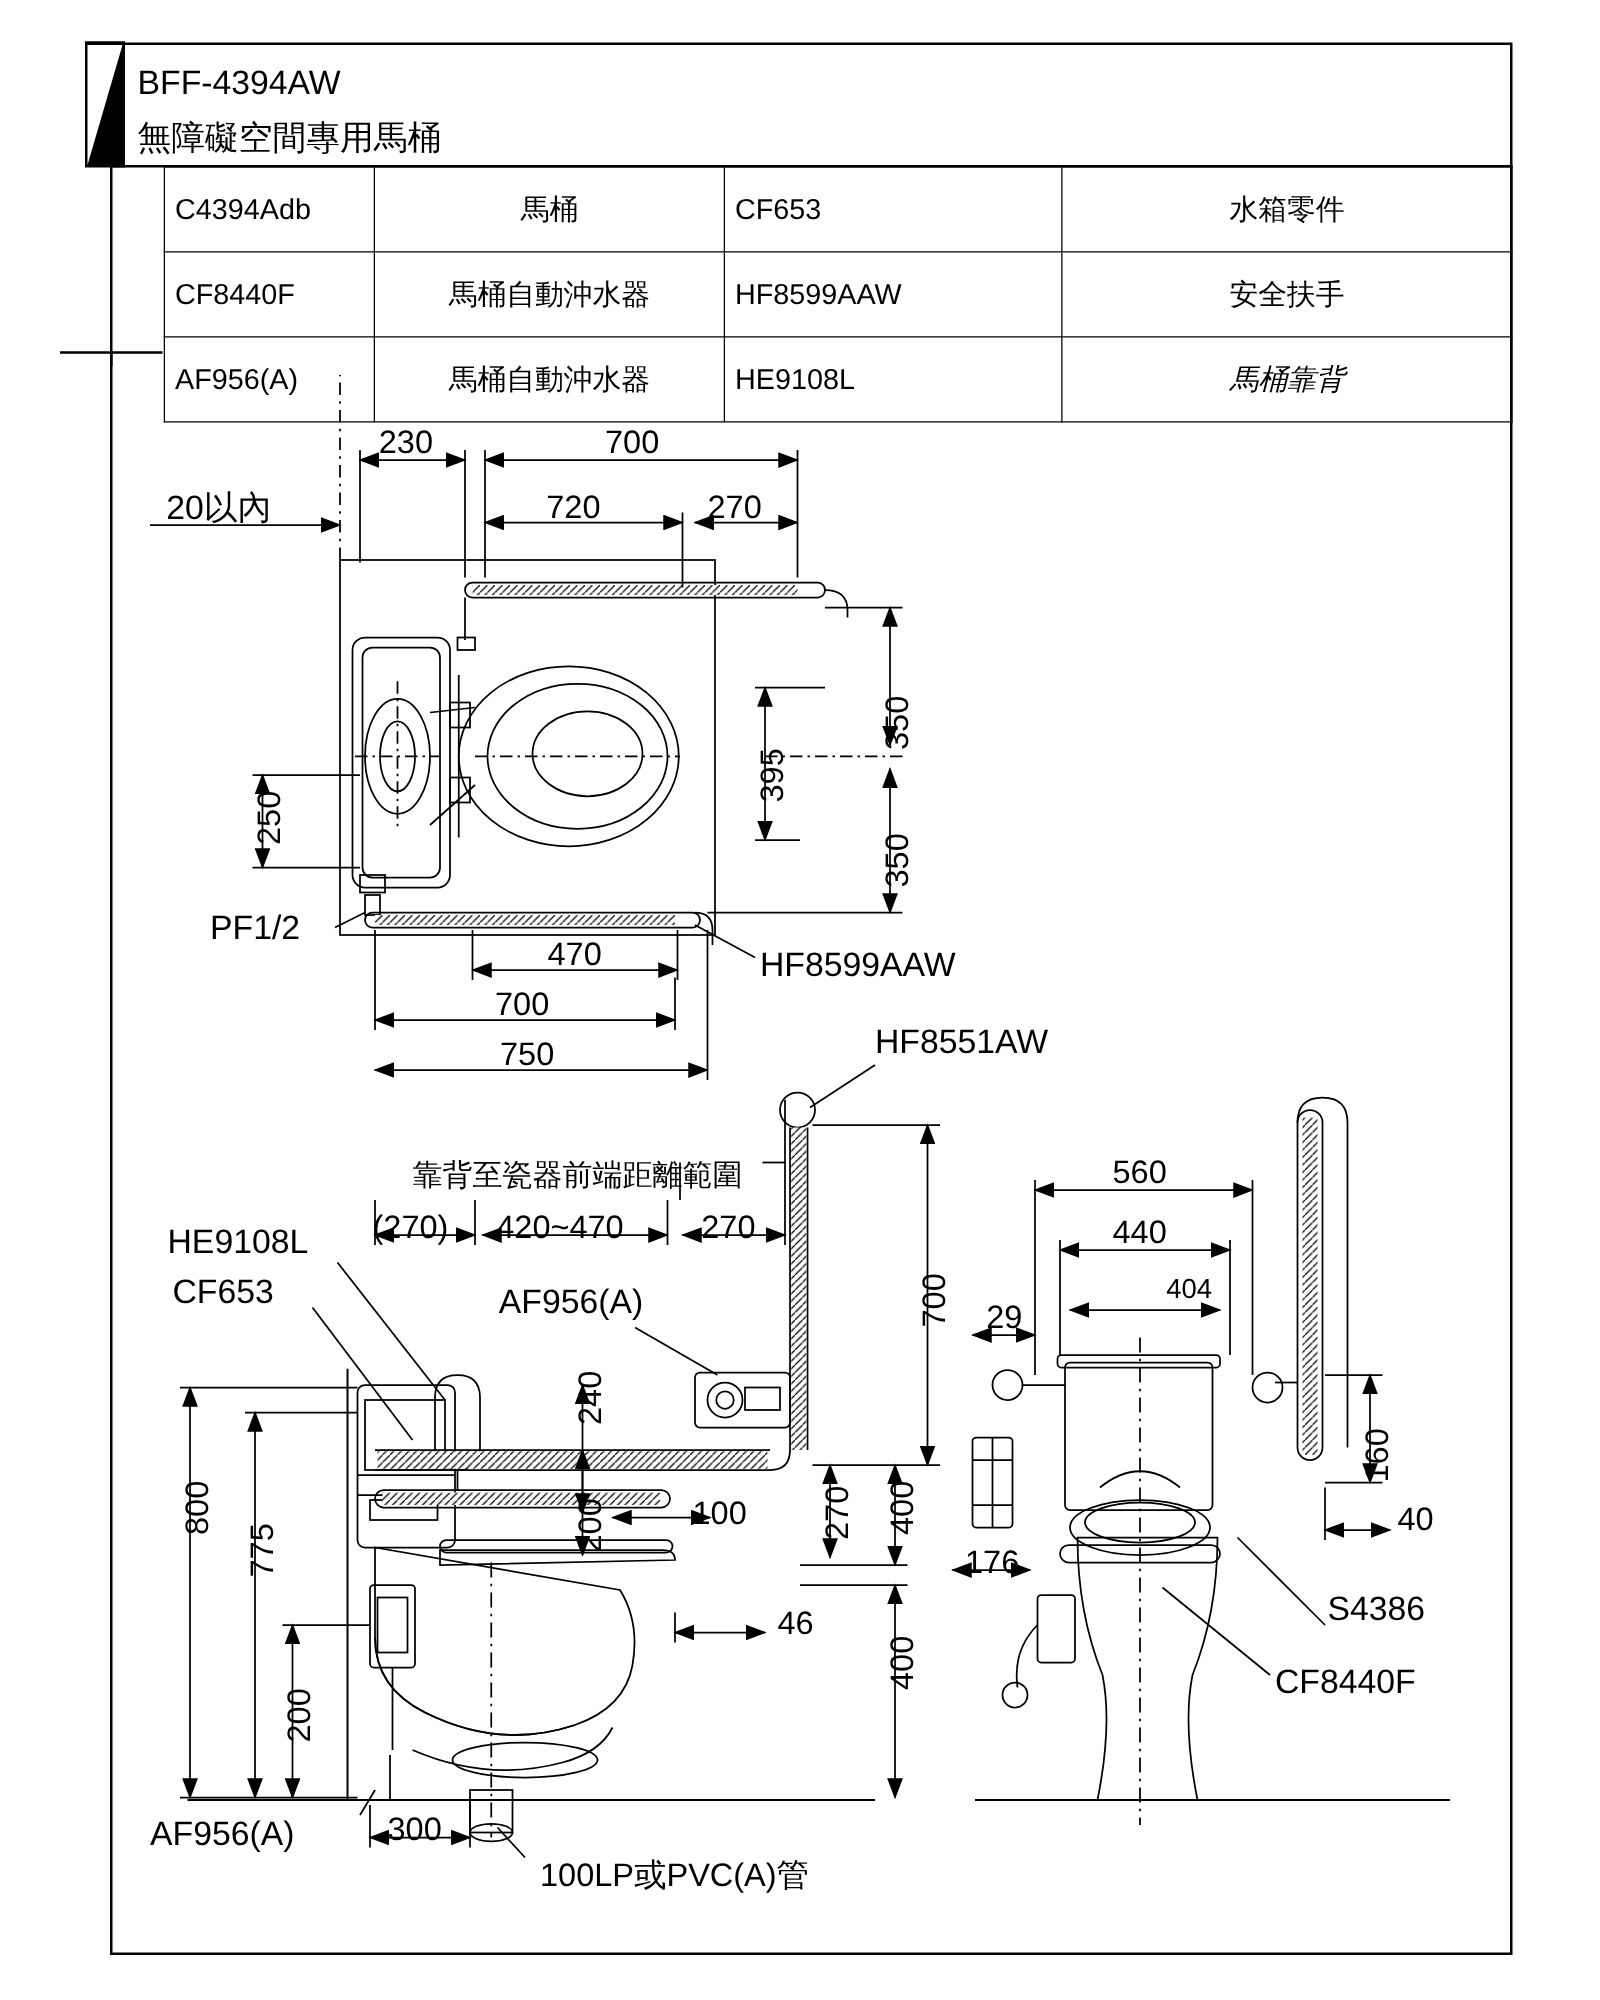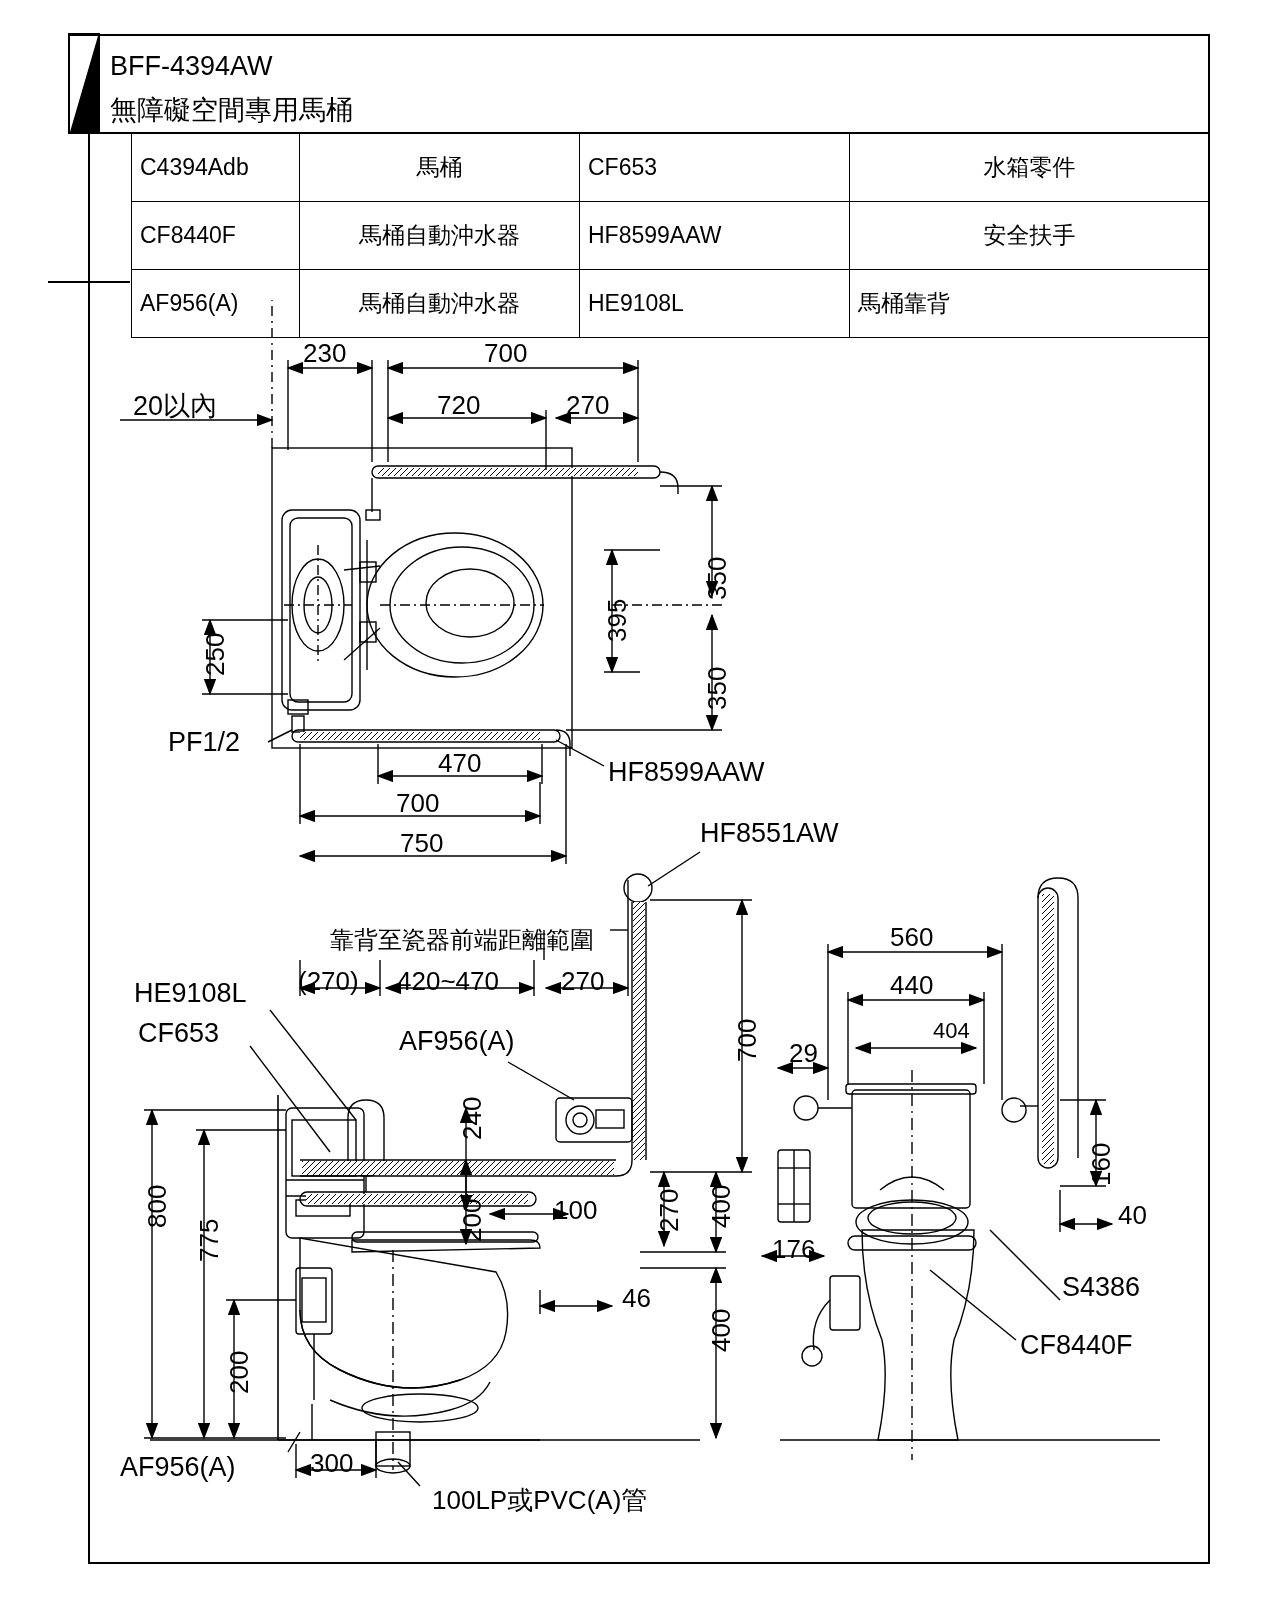--- a/index.html
+++ b/index.html
@@ -46,21 +46,21 @@
     <tr>
       <td>CF8440F</td>
       <td style="text-align:center;">馬桶自動沖水器</td>
       <td>HF8599AAW</td>
       <td style="text-align:center;">安全扶手</td>
     </tr>
     <tr>
       <td>AF956(A)</td>
       <td style="text-align:center;">馬桶自動沖水器</td>
       <td>HE9108L</td>
-      <td style="text-align:left;">馬桶靠背</td>
+      <td style="text-align:center;font-style:italic;">馬桶靠背</td>
     </tr>
   </tbody>
     </table>
 
   <svg width="1280" height="1600">
     <defs>
       <marker id="ah" markerWidth="12" markerHeight="9" refX="11" refY="4.5" orient="auto">
         <polygon points="0,0 12,4.5 0,9" fill="#000"></polygon>
       </marker>
       <marker id="ahs" markerWidth="12" markerHeight="9" refX="1" refY="4.5" orient="auto">

